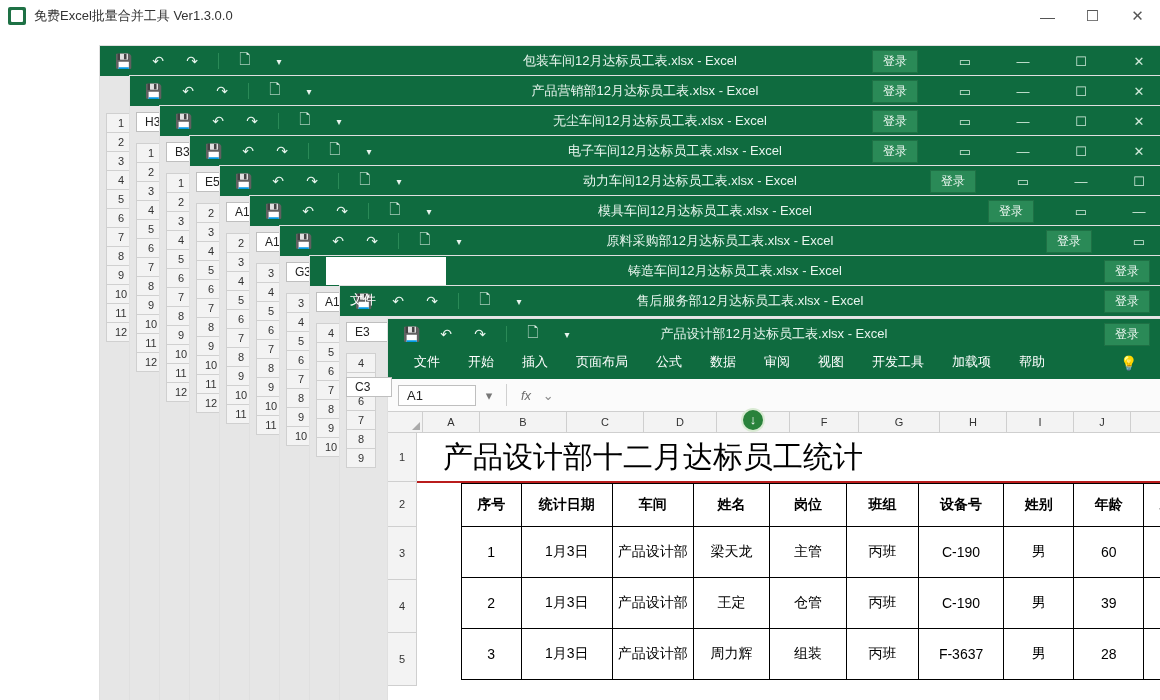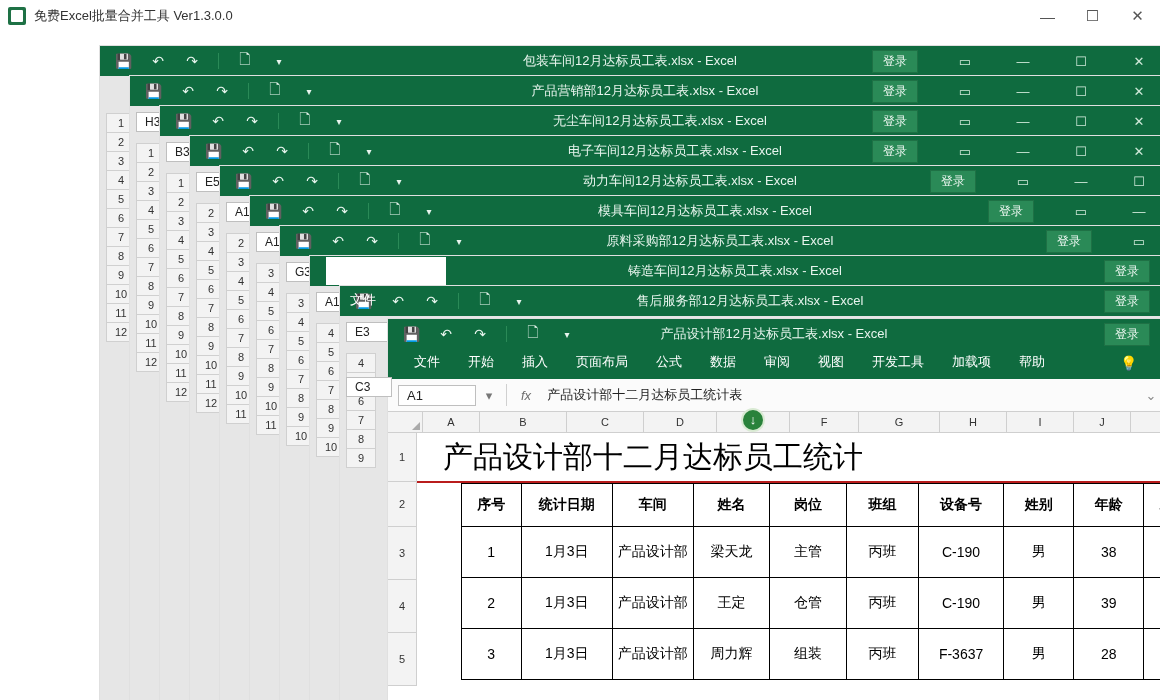--- a/index.html
+++ b/index.html
@@ -457,21 +457,20 @@
           <div class="xtab">开发工具</div>
           <div class="xtab">加载项</div>
           <div class="xtab">帮助</div>
       <span class="tellme">💡</span>
     </div>
     <div class="fx-bar">
       <div class="fx-name">A1</div>
       <div class="fx-dd">▾</div>
       <div class="fx-sep"></div>
       <div class="fx-sym">fx</div>
-      <div class="fx-val">产品设计部十二月达标员工统计表</div>
       <div class="fx-expand">⌄</div>
     </div>
     <div class="colhdrs">
       <div class="rowhdr-gutter"></div>
       <div class="colhdr" style="width:56px;position:relative;">A</div>
           <div class="colhdr" style="width:86px;position:relative;">B</div>
           <div class="colhdr" style="width:76px;position:relative;">C</div>
           <div class="colhdr" style="width:72px;position:relative;">D</div>
           <div class="colhdr" style="width:72px;position:relative;">E<span class="dl-badge">↓</span></div>
           <div class="colhdr" style="width:68px;position:relative;">F</div>
@@ -520,21 +519,21 @@
           <tbody>
                 <tr>
                   <td>1</td>
                   <td>1月3日</td>
                   <td>产品设计部</td>
                   <td>梁天龙</td>
                   <td>主管</td>
                   <td>丙班</td>
                   <td>C-190</td>
                   <td>男</td>
-                  <td>38</td>
+                  <td>60</td>
                   <td>10</td>
                 </tr>
                 <tr>
                   <td>2</td>
                   <td>1月3日</td>
                   <td>产品设计部</td>
                   <td>王定</td>
                   <td>仓管</td>
                   <td>丙班</td>
                   <td>C-190</td>

